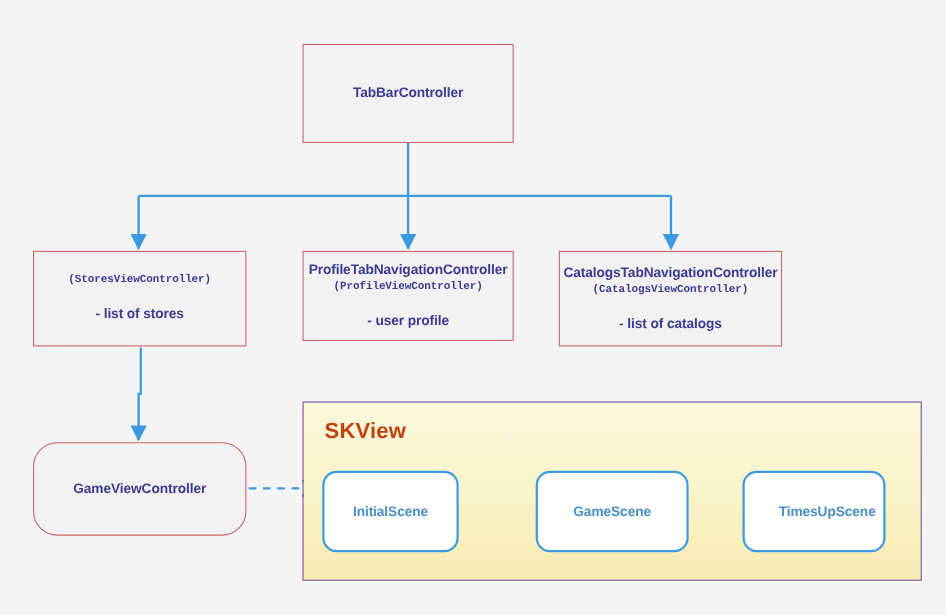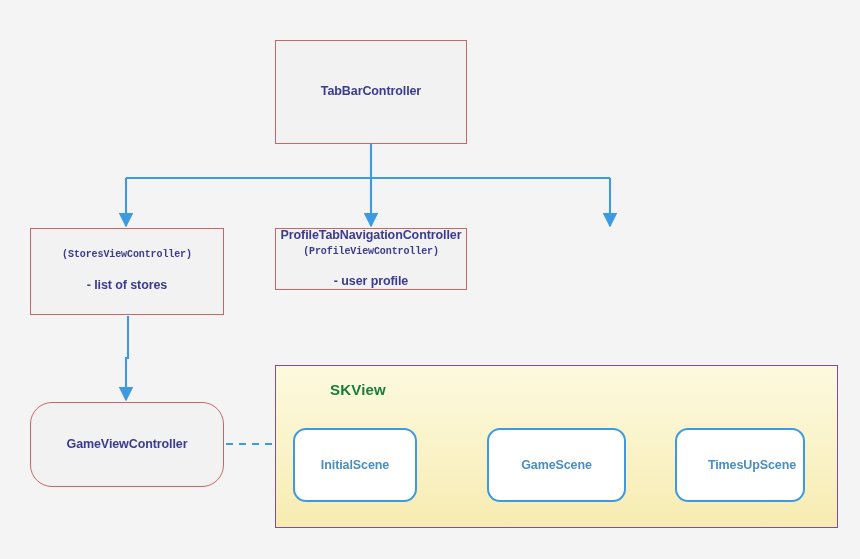--- a/index.html
+++ b/index.html
@@ -48,46 +48,45 @@
   }
   .ctrl-box .sub {
     font-size: 10px;
     font-family: Liberation Mono, monospace;
   }
   .ctrl-box .desc {
     margin-top: 15px;
     font-size: 12.5px;
   }
 
-  #node-tabbar      { left: 275px; top: 40px;  width: 192px; height: 104px; }
+  #node-tabbar      { left: 275px; top: 40px;  width: 192px; height: 90px; }
   #node-stores      { left: 30px;  top: 228px; width: 194px; height: 87px; }
-  #node-profile     { left: 275px; top: 228px; width: 192px; height: 62px; align-items: center; }
+  #node-profile     { left: 275px; top: 228px; width: 192px; height: 82px; align-items: center; }
   #node-catalogs    { left: 508px; top: 228px; width: 203px; height: 87px; }
   #node-gamevc      { left: 30px;  top: 402px; width: 194px; height: 85px; border-radius: 22px; }
 
   
   #skview-panel {
     position: absolute;
     left: 275px;
     top: 365px;
     width: 563px;
     height: 163px;
     box-sizing: border-box;
     border: 1.5px solid #7b4f9d;
     background: linear-gradient(to bottom, #fcf9de 0%, #faf3c8 55%, #f7ebb0 100%);
   }
   #skview-label {
     position: absolute;
     left: 295px;
     top: 381px;
-    color: #15803d;
+    color: #c2410c;
     font-weight: bold;
-    font-size: 15px;
+    font-size: 20px;
     letter-spacing: 0.2px;
-    margin-left: 35px;
   }
 
   
   .scene-box {
     position: absolute;
     box-sizing: border-box;
     background: #ffffff;
     border: 2px solid #3d9ae0;
     border-radius: 13px;
     display: flex;
@@ -155,20 +154,25 @@
     <div class="sub">(StoresViewController)</div>
     <div class="desc">- list of stores</div>
   </div>
 
   <div class="ctrl-box" id="node-profile">
     <div>ProfileTabNavigationController</div>
     <div class="sub">(ProfileViewController)</div>
     <div class="desc">- user profile</div>
   </div>
 
+  <div class="ctrl-box" id="node-catalogs">
+    <div>CatalogsTabNavigationController</div>
+    <div class="sub">(CatalogsViewController)</div>
+    <div class="desc">- list of catalogs</div>
+  </div>
 
   <div class="ctrl-box" id="node-gamevc">
     <div>GameViewController</div>
   </div>
 
   <div class="scene-box" id="node-initialscene">
     <span>InitialScene</span>
   </div>
 
   <div class="scene-box" id="node-gamescene">

